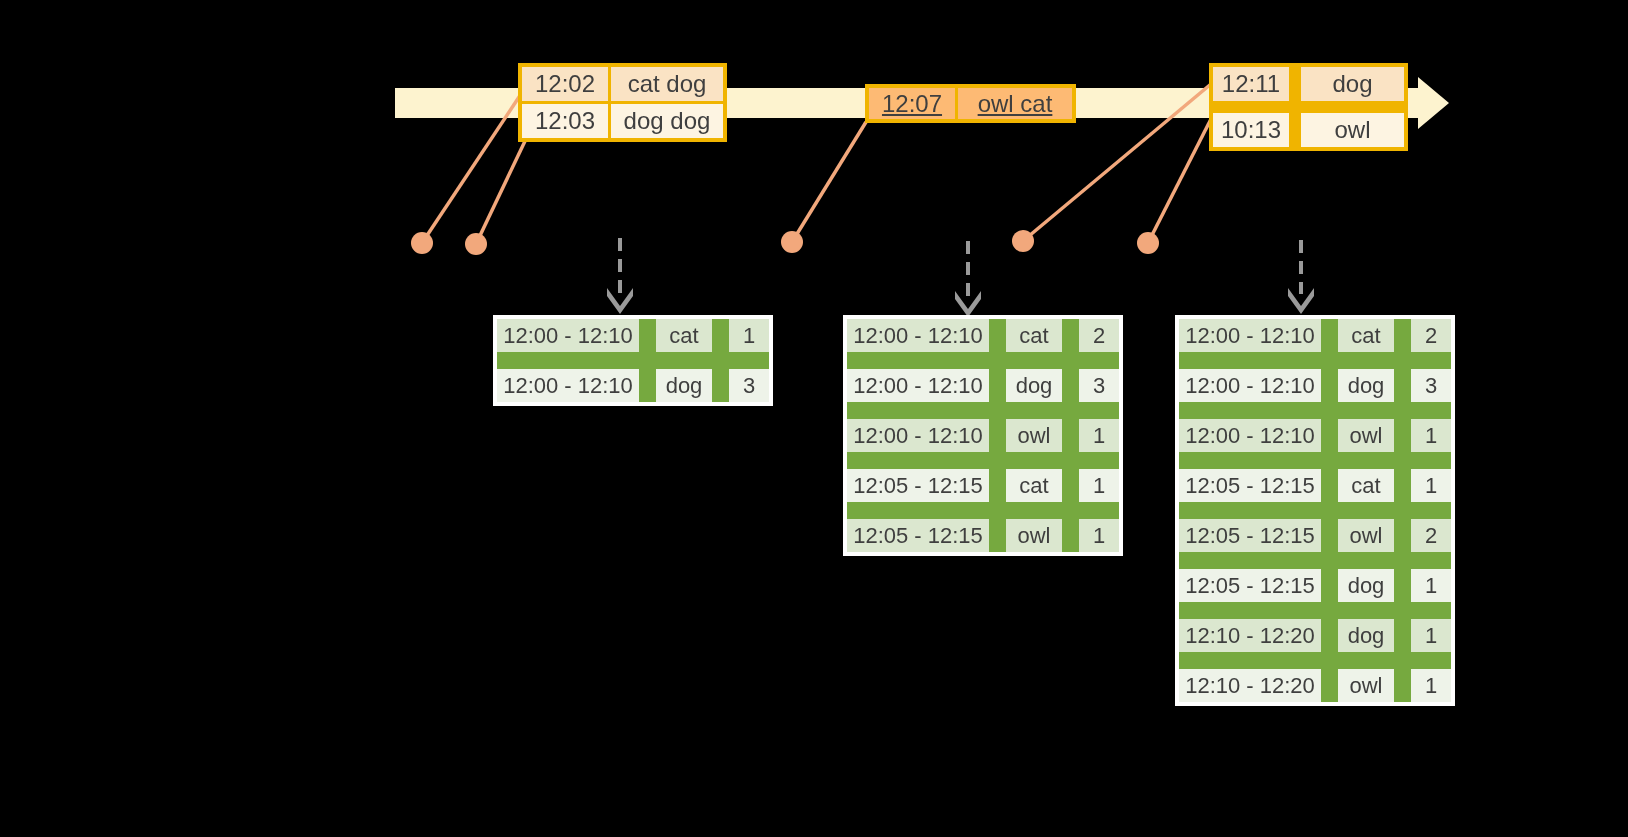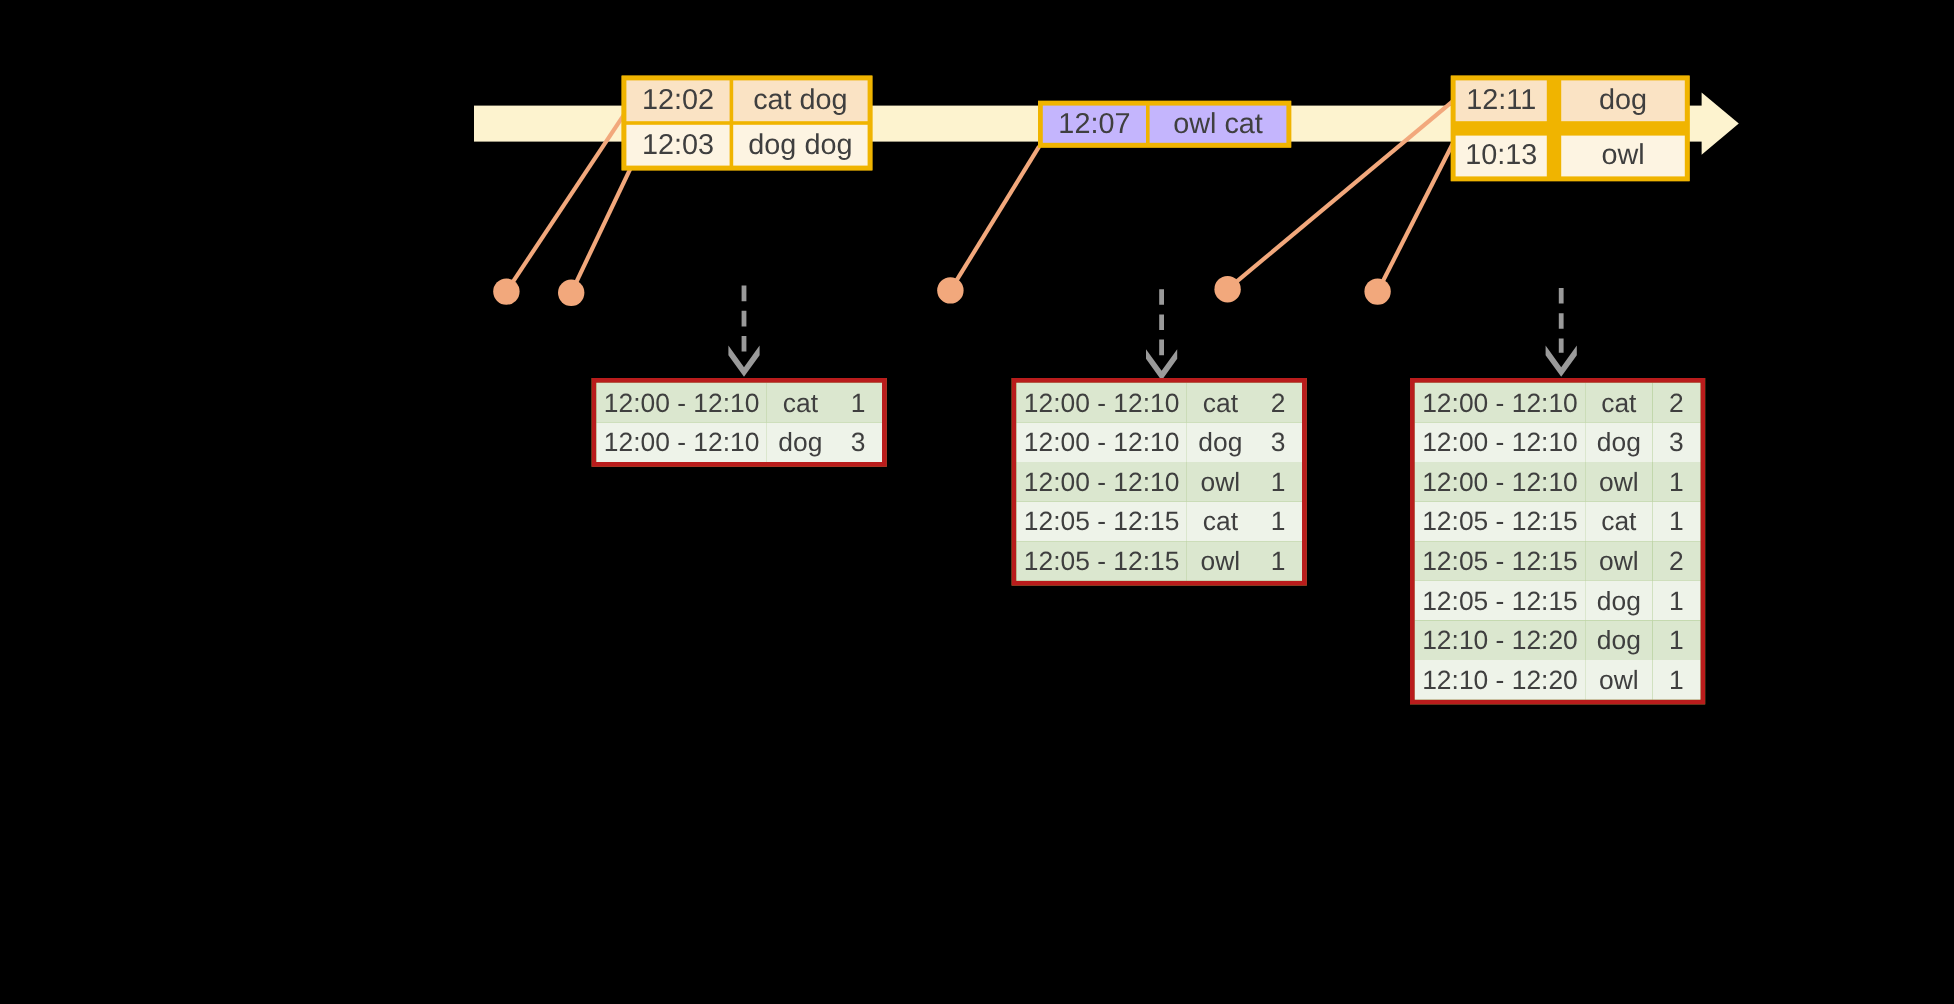--- a/index.html
+++ b/index.html
@@ -19,28 +19,28 @@
   }
   #etable-1 { left:518px; top:63px;  grid-template-columns:86px 112px; grid-auto-rows:34px; }
   #etable-2 { left:865px; top:84px;  grid-template-columns:86px 114px; grid-auto-rows:31px; }
   #etable-3 { left:1209px; top:63px; grid-template-columns:76px 103px; grid-auto-rows:34px;gap:12px; }
   .ecell {
     display:flex; align-items:center; justify-content:center;
     font-size:24px; line-height:1;
   }
   .etable .rowA { background:#fae3c4; }
   .etable .rowB { background:#fdf4e2; }
-  #etable-2 .rowA { background:#c4b5fd; }
+  #etable-2 .rowA { background:#fdba74;text-decoration:underline; }
 
   
   .gtable {
     position:absolute; z-index:2;
-    display:grid; gap:0;
+    display:grid; gap:17px;
     grid-template-columns:142px 56px 40px; grid-auto-rows:33px;
-    background:#76a93f; border:4px solid #b91c1c;
+    background:#76a93f; border:4px solid #ffffff;
   }
   #gtable-1 { left:493px;  top:315px; }
   #gtable-2 { left:843px;  top:315px; }
   #gtable-3 { left:1175px; top:315px; }
   .gcell {
     display:flex; align-items:center; justify-content:center;
     font-size:22px; line-height:1;
   }
   .gtable .rowA { background:#dbe7cf; }
   .gtable .rowB { background:#eef3e9; }

